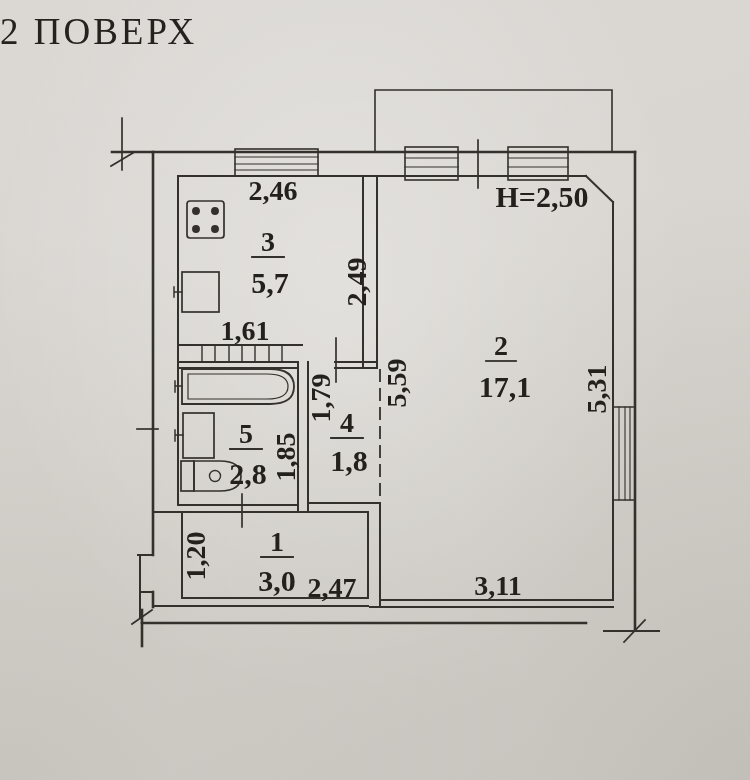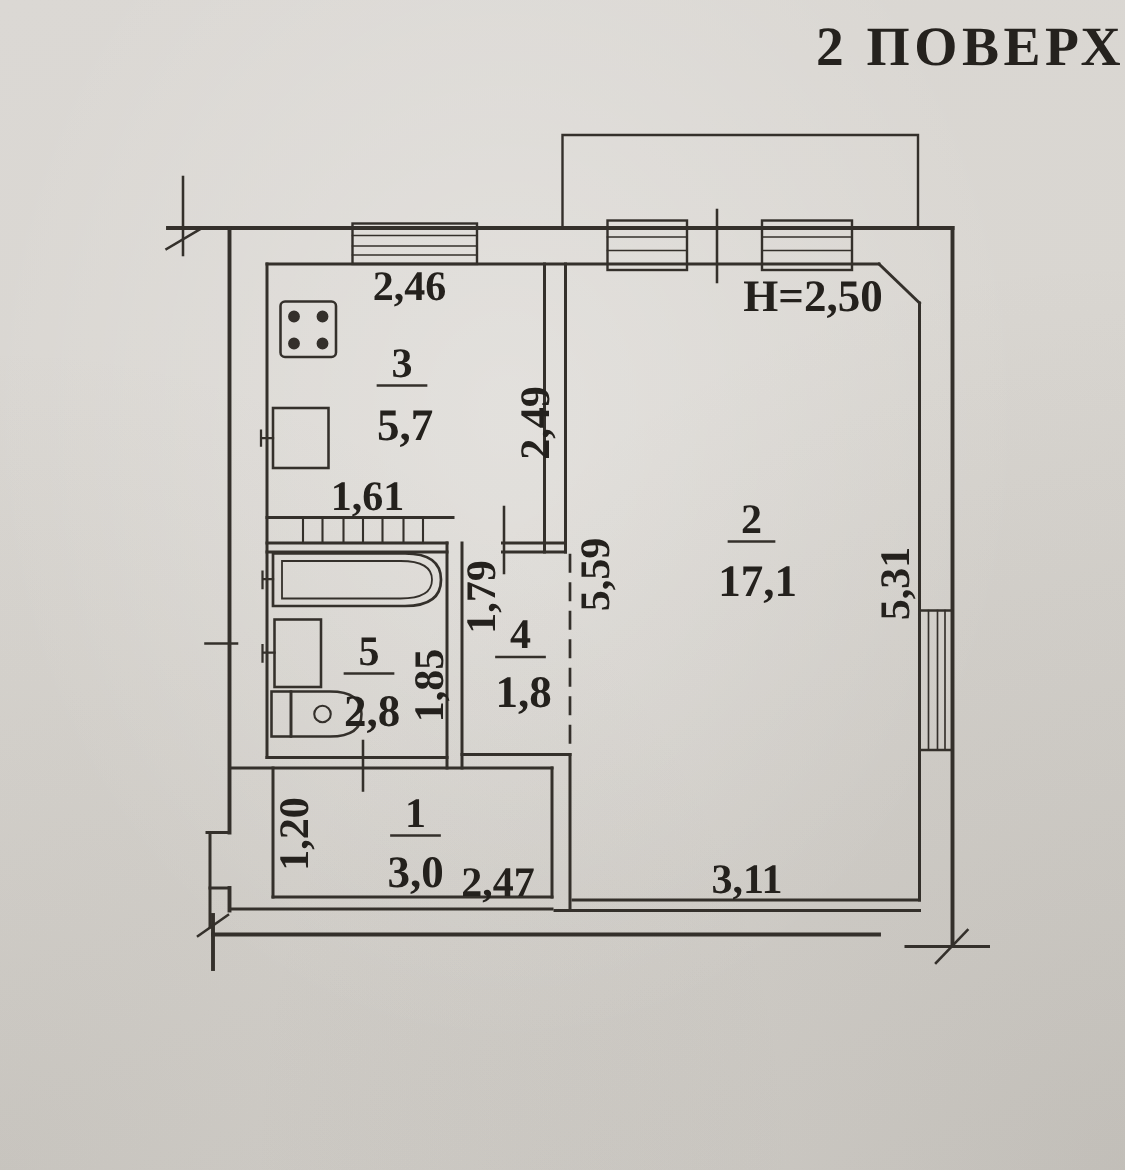--- a/index.html
+++ b/index.html
@@ -7,21 +7,21 @@
   .page{
     position:relative;width:750px;height:780px;
     background:
       radial-gradient(ellipse at 45% 35%, rgba(255,255,255,.25), rgba(0,0,0,0) 60%),
       radial-gradient(ellipse at 100% 100%, rgba(120,115,105,.18), rgba(0,0,0,0) 55%),
       radial-gradient(ellipse at 0% 100%, rgba(120,115,105,.15), rgba(0,0,0,0) 50%),
       linear-gradient(160deg,#dbd8d4 0%, #d9d6d1 45%, #d2cfca 100%);
   }
   .title{
     position:absolute;top:10px;left:0;width:100%;
-    text-align:right;font-size:37px;font-weight:bold;color:#25221e;
+    text-align:left;font-size:37px;font-weight:normal;color:#25221e;
     letter-spacing:3px;font-family:"Liberation Serif", serif;
   }
   svg text{
     font-family:"Liberation Serif", serif;
     fill:#24211d;font-weight:600;
   }
   .dim{font-size:28px;}
   .roomnum{font-size:28px;}
   .area{font-size:30px;}
   .hnote{font-size:30px;}

